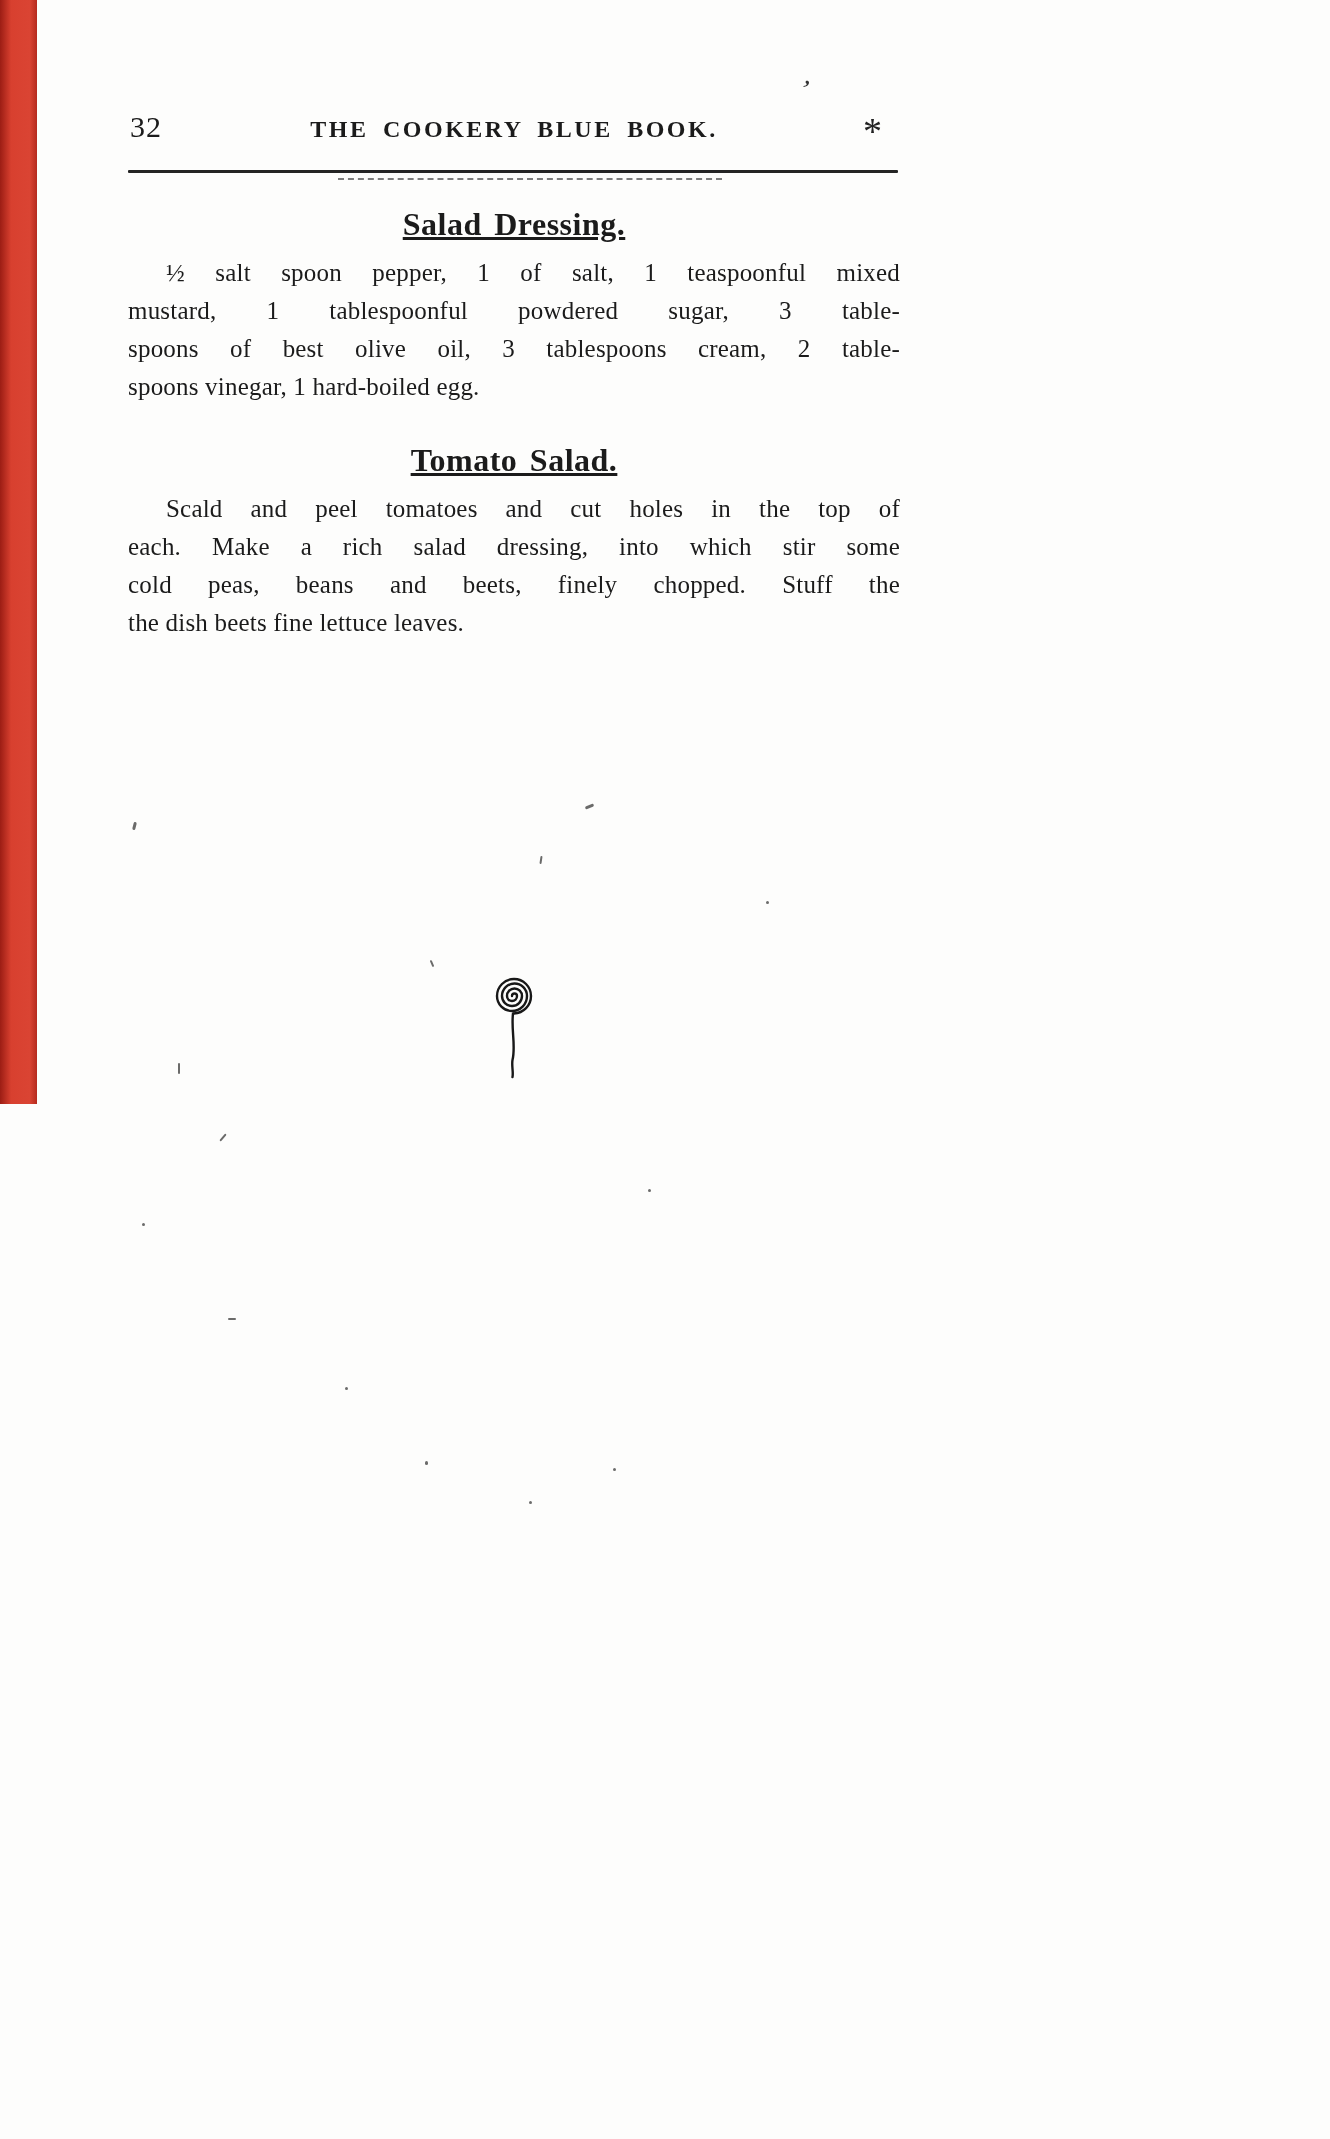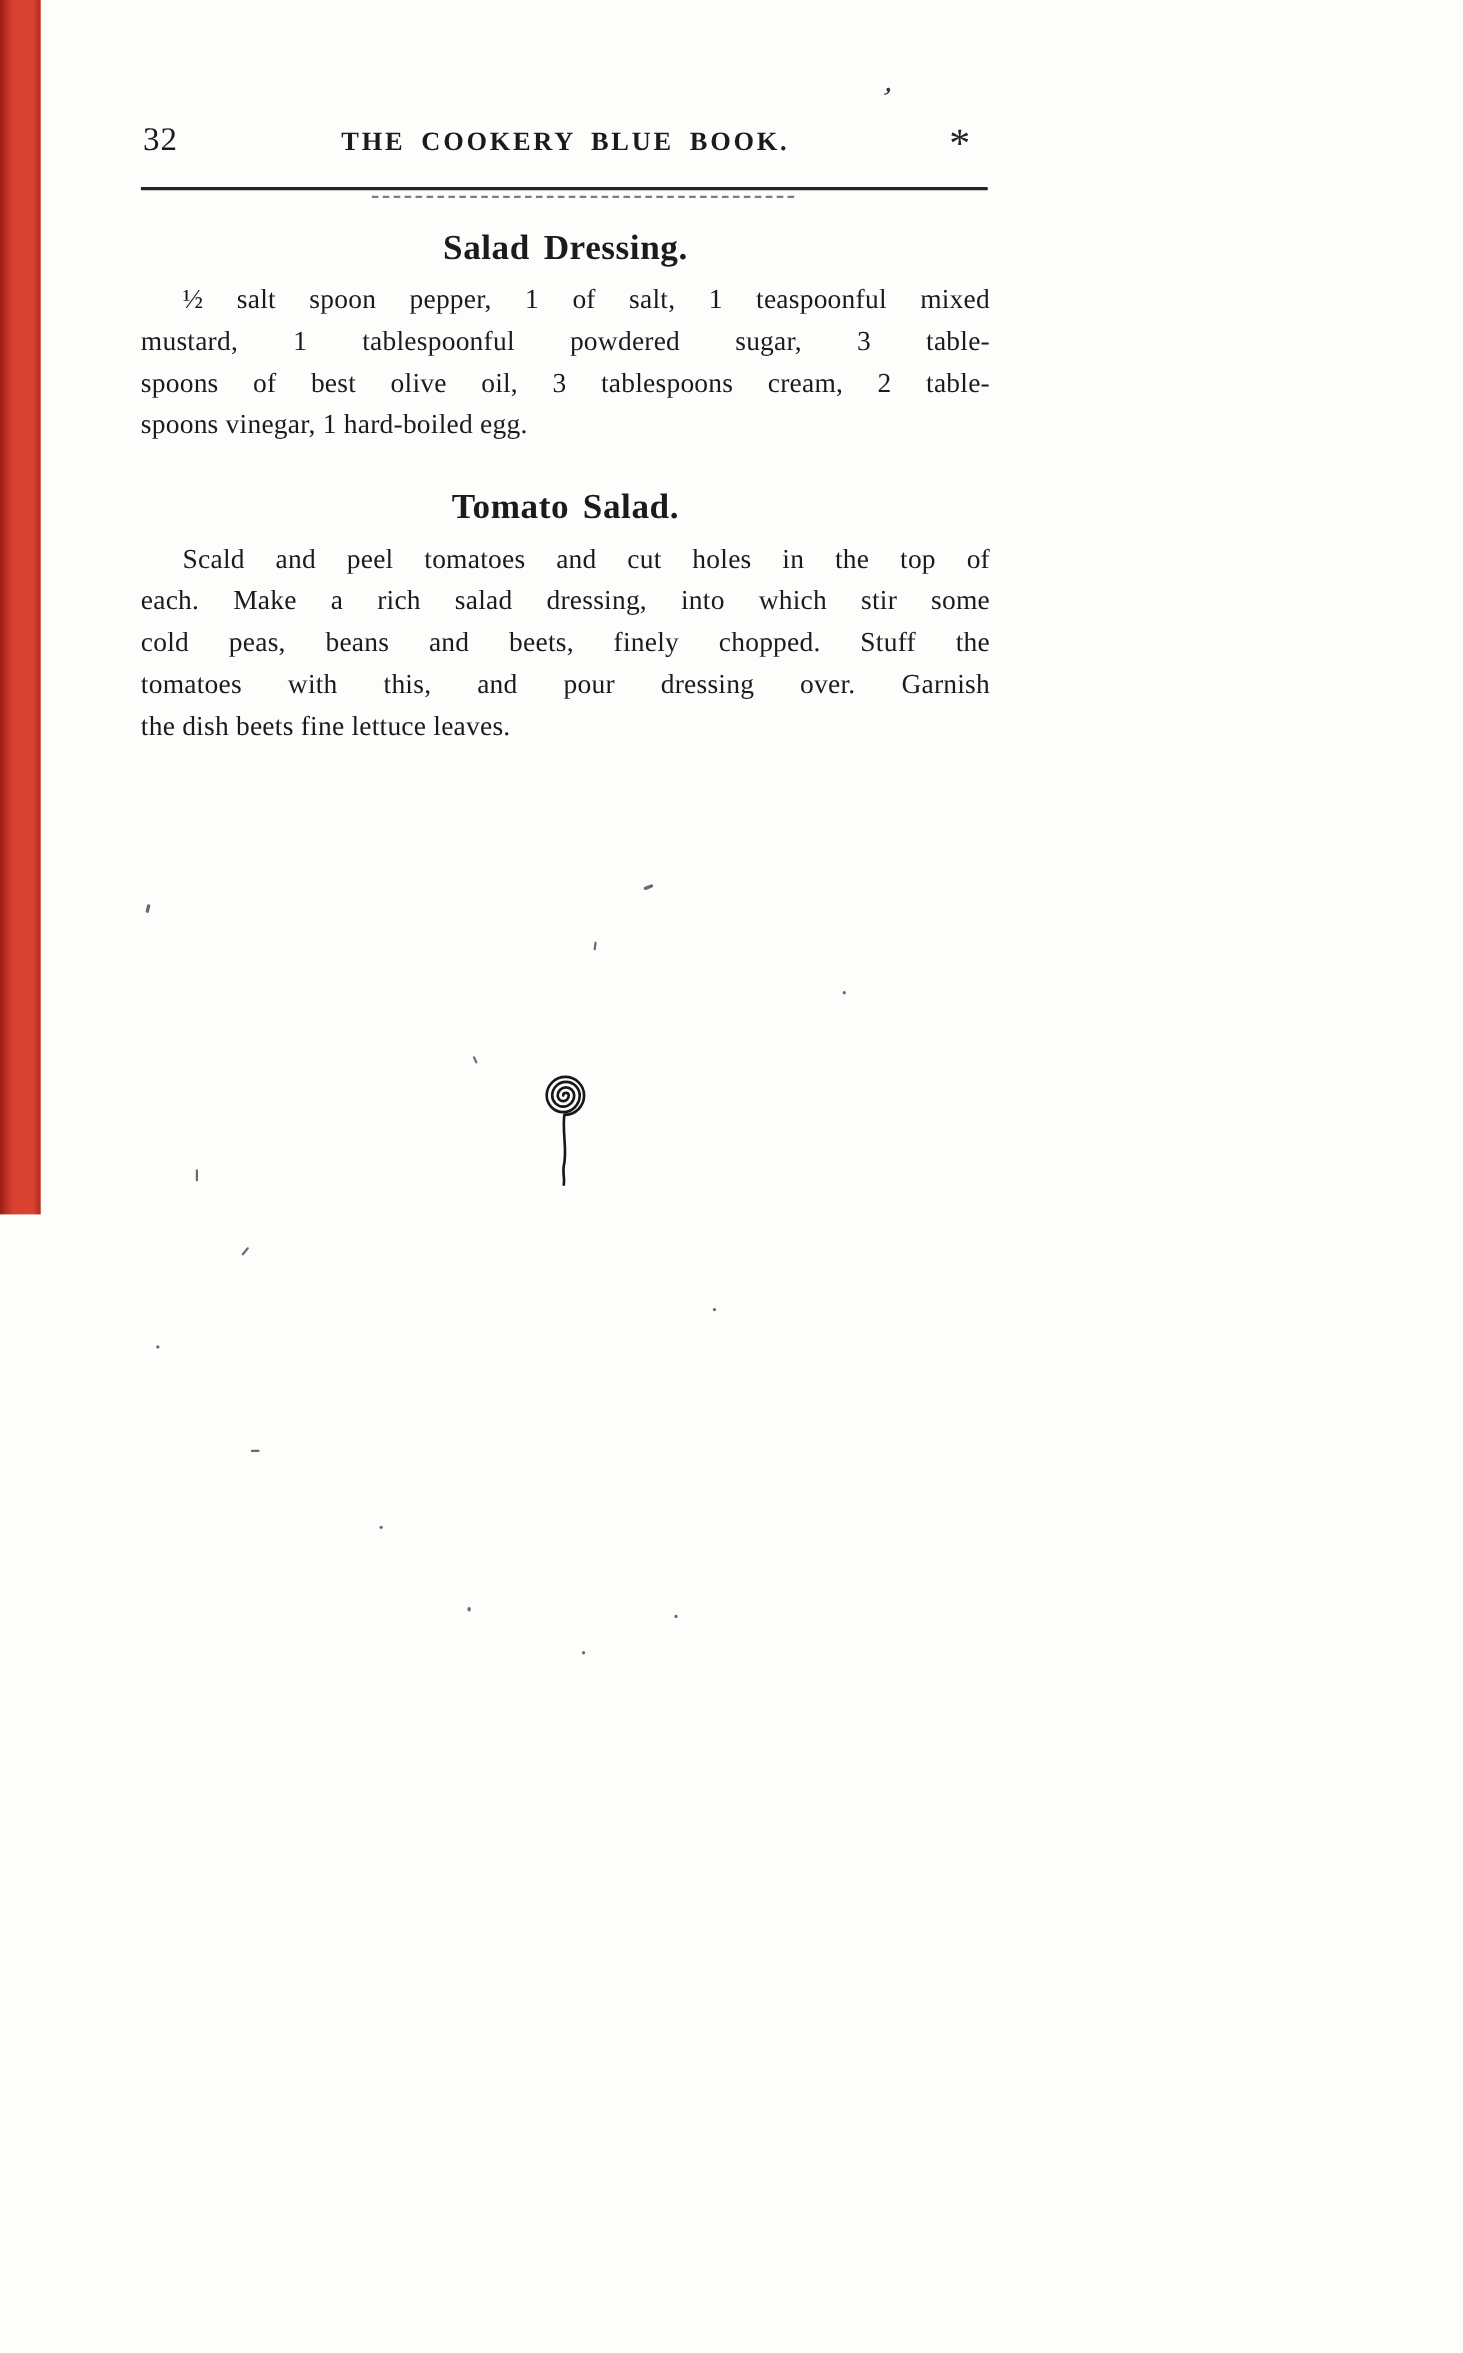--- a/index.html
+++ b/index.html
@@ -83,20 +83,21 @@
   
   .recipe-title {
     position: absolute;
     left: 128px;
     width: 772px;
     text-align: center;
     font-weight: bold;
     font-size: 32px;
     letter-spacing: 0.5px;
     word-spacing: 4px;
+    text-decoration: underline;
   }
   .recipe-title.t1 { top: 206px; }
   .recipe-title.t2 { top: 442px; }
 
   .para {
     position: absolute;
     left: 128px;
     width: 772px;
     font-size: 25px;
     line-height: 38px;
@@ -152,21 +153,20 @@
       <div class="line">mustard, 1 tablespoonful powdered sugar, 3 table-</div>
       <div class="line">spoons of best olive oil, 3 tablespoons cream, 2 table-</div>
       <div class="line">spoons vinegar, 1 hard-boiled egg.</div>
     </div>
 
   <div class="recipe-title t2">Tomato Salad.</div>
   <div class="para p2">
       <div class="line">Scald and peel tomatoes and cut holes in the top of</div>
       <div class="line">each.  Make a rich salad dressing, into which stir some</div>
       <div class="line">cold peas, beans and beets, finely chopped.  Stuff the</div>
-      <div class="line">tomatoes with this, and pour dressing over.  Garnish</div>
       <div class="line">the dish beets fine lettuce leaves.</div>
     </div>
 
   <div class="ornament">
     <svg width="88" height="130" viewBox="0 0 88 130">
       <g fill="none" stroke="#181818" stroke-width="2.4" stroke-linecap="round">
         <path d="M 44 34
                  a 2.5 2.5 0 0 1 5 0
                  a 5 5 0 0 1 -10 0
                  a 7.5 7.5 0 0 1 15 0

